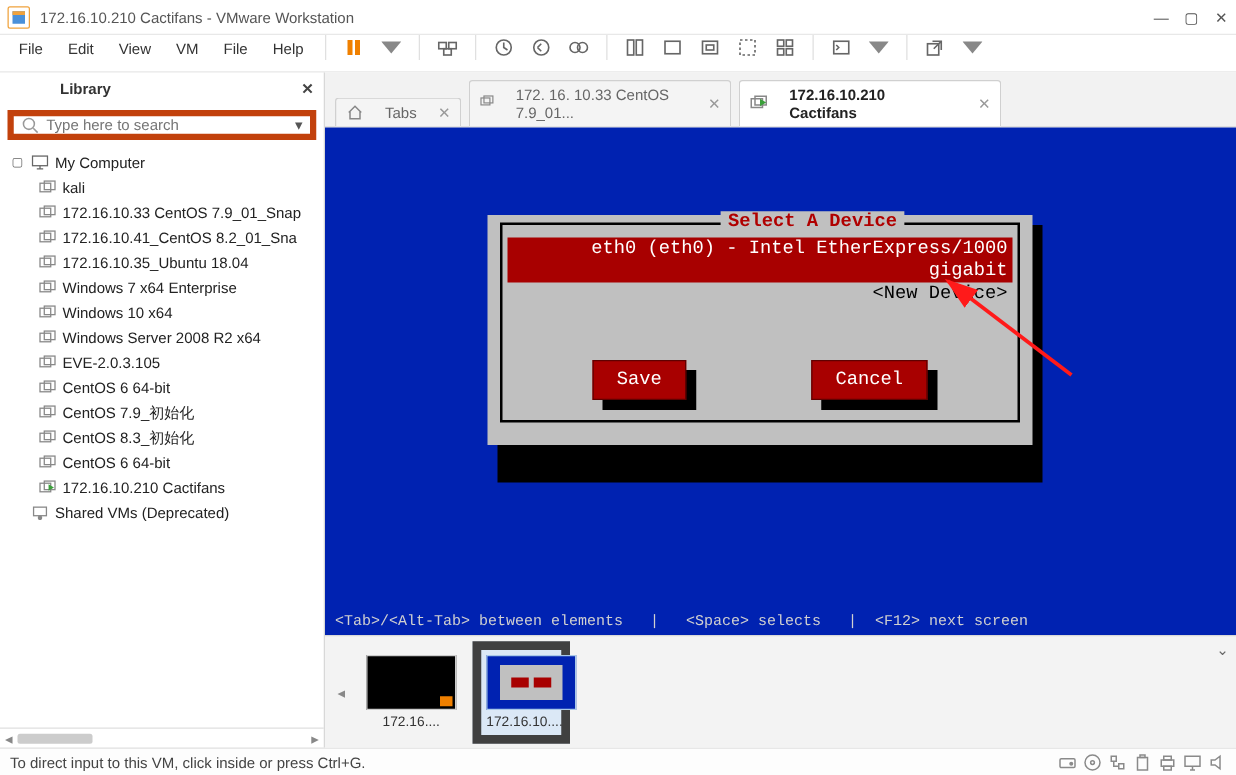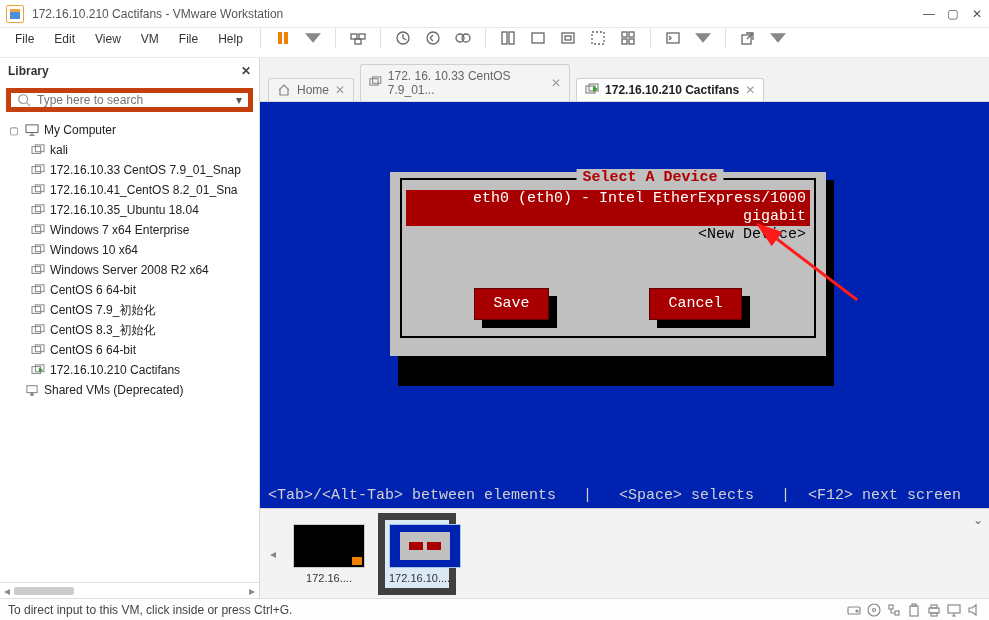--- a/index.html
+++ b/index.html
@@ -18,49 +18,49 @@
   .menubar .menu-item { padding: 4px 7px; color:#333; }
   .menubar .sep { width:1px; height:20px; background:#e0e0e0; margin:0 4px; }
   .tb-btn { width:20px; height:20px; display:inline-flex; align-items:center; justify-content:center; margin:0 2px; }
   .tb-btn svg { width:16px; height:16px; }
 
   
   .main { display:flex; height: calc(620px - 28px - 30px - 22px); }
 
   
   .library { width: 260px; border-right: 1px solid #d8d8d8; display:flex; flex-direction:column; }
-  .library-header { display:flex; align-items:center; padding: 6px 8px; font-weight:600; color:#333; }
+  .library-header { display:flex; align-items:center; padding: 6px 8px; font-weight:600; color:#333;margin-left:40px; }
   .library-header .close { margin-left:auto; font-weight:bold; color:#444; }
   .search-wrap { padding: 4px 6px 6px; }
   .search { display:flex; align-items:center; border:5px solid #c2410c; height:24px; padding:0 6px; color:#888; gap:6px; }
   .search svg { width:14px; height:14px; }
   .search input { border:none; outline:none; flex:1; font-size:12px; color:#333; background:transparent; }
   .search .dd { color:#555; }
   .tree { flex:1; overflow:auto; padding: 2px 0 0 0; }
   .tree-row { display:flex; align-items:center; height:20px; padding-left:8px; gap:4px; white-space:nowrap; overflow:hidden; text-overflow:ellipsis; color:#222; }
   .tree-row .exp { width:12px; text-align:center; color:#666; font-size:10px; }
   .tree-row .ic { width:16px; height:14px; display:inline-flex; align-items:center; justify-content:center; }
   .ic-monitor svg, .ic-vm svg, .ic-shared svg { width:14px; height:12px; }
   .tree-row.depth1 { padding-left: 30px; }
   .tree-row.sel { }
   .lib-scroll-x { height:16px; border-top:1px solid #e0e0e0; display:flex; align-items:center; padding:0 4px; color:#888; }
   .lib-scroll-x .thumb { flex:0 0 60px; height:8px; background:#ccc; border-radius:2px; margin-left:4px; }
 
   
   .right { flex:1; display:flex; flex-direction:column; background:#f7f7f7; }
   .tabs { display:flex; align-items:flex-end; gap:6px; padding:6px 8px 0; background:#f2f2f2; border-bottom:1px solid #d8d8d8; }
-  .tab { display:flex; align-items:center; gap:6px; padding:4px 8px; background:#fff; border:1px solid #d0d0d0; border-bottom:none; border-radius:3px 3px 0 0; color:#444; max-width:210px; }
+  .tab { display:flex; align-items:center; gap:17px; padding:4px 8px; background:#fff; border:1px solid #d0d0d0; border-bottom:none; border-radius:3px 3px 0 0; color:#444; max-width:210px; }
   .tab.inactive { background:#f4f4f4; color:#666; }
   .tab .close { color:#999; }
   .tab .ic { width:14px; height:14px; }
 
   
   .vm-area { flex:1; display:flex; flex-direction:column; background:#e9e9e9; }
   .vm-screen { flex:1; margin:0 0 0 0; background:#0022b1; position:relative; overflow:hidden; }
-  .statusbar-vm { position:absolute; left:8px; right:8px; bottom:4px; color:#d0d0d0; font-family: "Courier New", monospace; font-size:15px; white-space:pre; }
+  .statusbar-vm { position:absolute; left:8px; right:8px; bottom:4px; color:#d0d0d0; font-family: "Courier New", monospace; font-size:12px; white-space:pre; }
 
   
   .tui-dialog { position:absolute; left:130px; top:70px; width:436px; background:#c0c0c0; }
   .tui-shadow { position:absolute; left:138px; top:78px; width:436px; height:206px; background:#000; }
   .tui-dialog-inner { position:relative; padding:6px 10px 18px; }
   .tui-border { border:2px solid #000; position:relative; padding:2px; }
   .tui-title { position:absolute; top:-11px; left:50%; transform:translateX(-50%); background:#c0c0c0; padding:0 6px; font-family:"Courier New", monospace; font-weight:bold; color:#b00000; font-size:15px;margin-left:42px; }
   .tui-body { padding:8px 2px 6px; font-family:"Courier New", monospace; font-size:15px; line-height:18px; }
   .tui-option { padding:0 4px;text-align:right; }
   .tui-option.sel { background:#a80000; color:#fff; }
@@ -298,20 +298,29 @@
           </span>
           <span>Windows Server 2008 R2 x64</span>
         </div>
       <div class="tree-row depth1">
           <span class="ic ic-vm">
             <svg viewBox="0 0 16 14" fill="none" stroke="#888" stroke-width="1.2">
               <rect x="1" y="3" width="10" height="8"></rect>
               <rect x="5" y="1" width="10" height="8"></rect>
             </svg>
           </span>
+          <span>EVE-2.0.3.105</span>
+        </div>
+      <div class="tree-row depth1">
+          <span class="ic ic-vm">
+            <svg viewBox="0 0 16 14" fill="none" stroke="#888" stroke-width="1.2">
+              <rect x="1" y="3" width="10" height="8"></rect>
+              <rect x="5" y="1" width="10" height="8"></rect>
+            </svg>
+          </span>
           <span>CentOS 6 64-bit</span>
         </div>
       <div class="tree-row depth1">
           <span class="ic ic-vm">
             <svg viewBox="0 0 16 14" fill="none" stroke="#888" stroke-width="1.2">
               <rect x="1" y="3" width="10" height="8"></rect>
               <rect x="5" y="1" width="10" height="8"></rect>
             </svg>
           </span>
           <span>CentOS 7.9_初始化</span>
@@ -361,21 +370,21 @@
       <span style="margin-left:auto">▸</span>
     </div>
   </div>
 
   <div class="right">
     <div class="tabs">
       <div class="tab inactive">
         <span class="ic"><svg viewBox="0 0 14 14" fill="none" stroke="#888" stroke-width="1.2">
               <path d="M2 7l5-5 5 5M3 6v6h8V6"></path>
             </svg></span>
-        <span>Home</span>
+        <span>Tabs</span>
         <span class="close">✕</span>
       </div>
       <div class="tab inactive">
         <span class="ic"><svg viewBox="0 0 14 14" fill="none" stroke="#888" stroke-width="1.2">
               <rect x="1" y="3" width="9" height="7"></rect>
               <rect x="4" y="1" width="9" height="7"></rect>
             </svg></span>
         <span>172. 16. 10.33 CentOS 7.9_01...</span>
         <span class="close">✕</span>
       </div>

